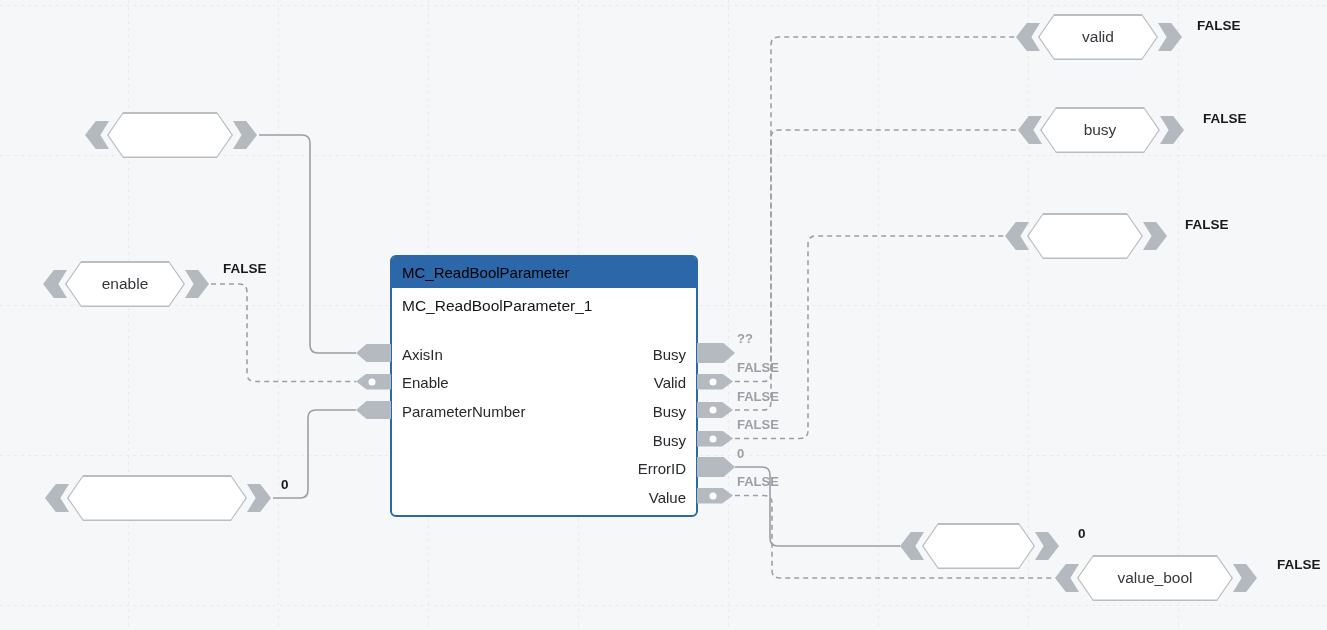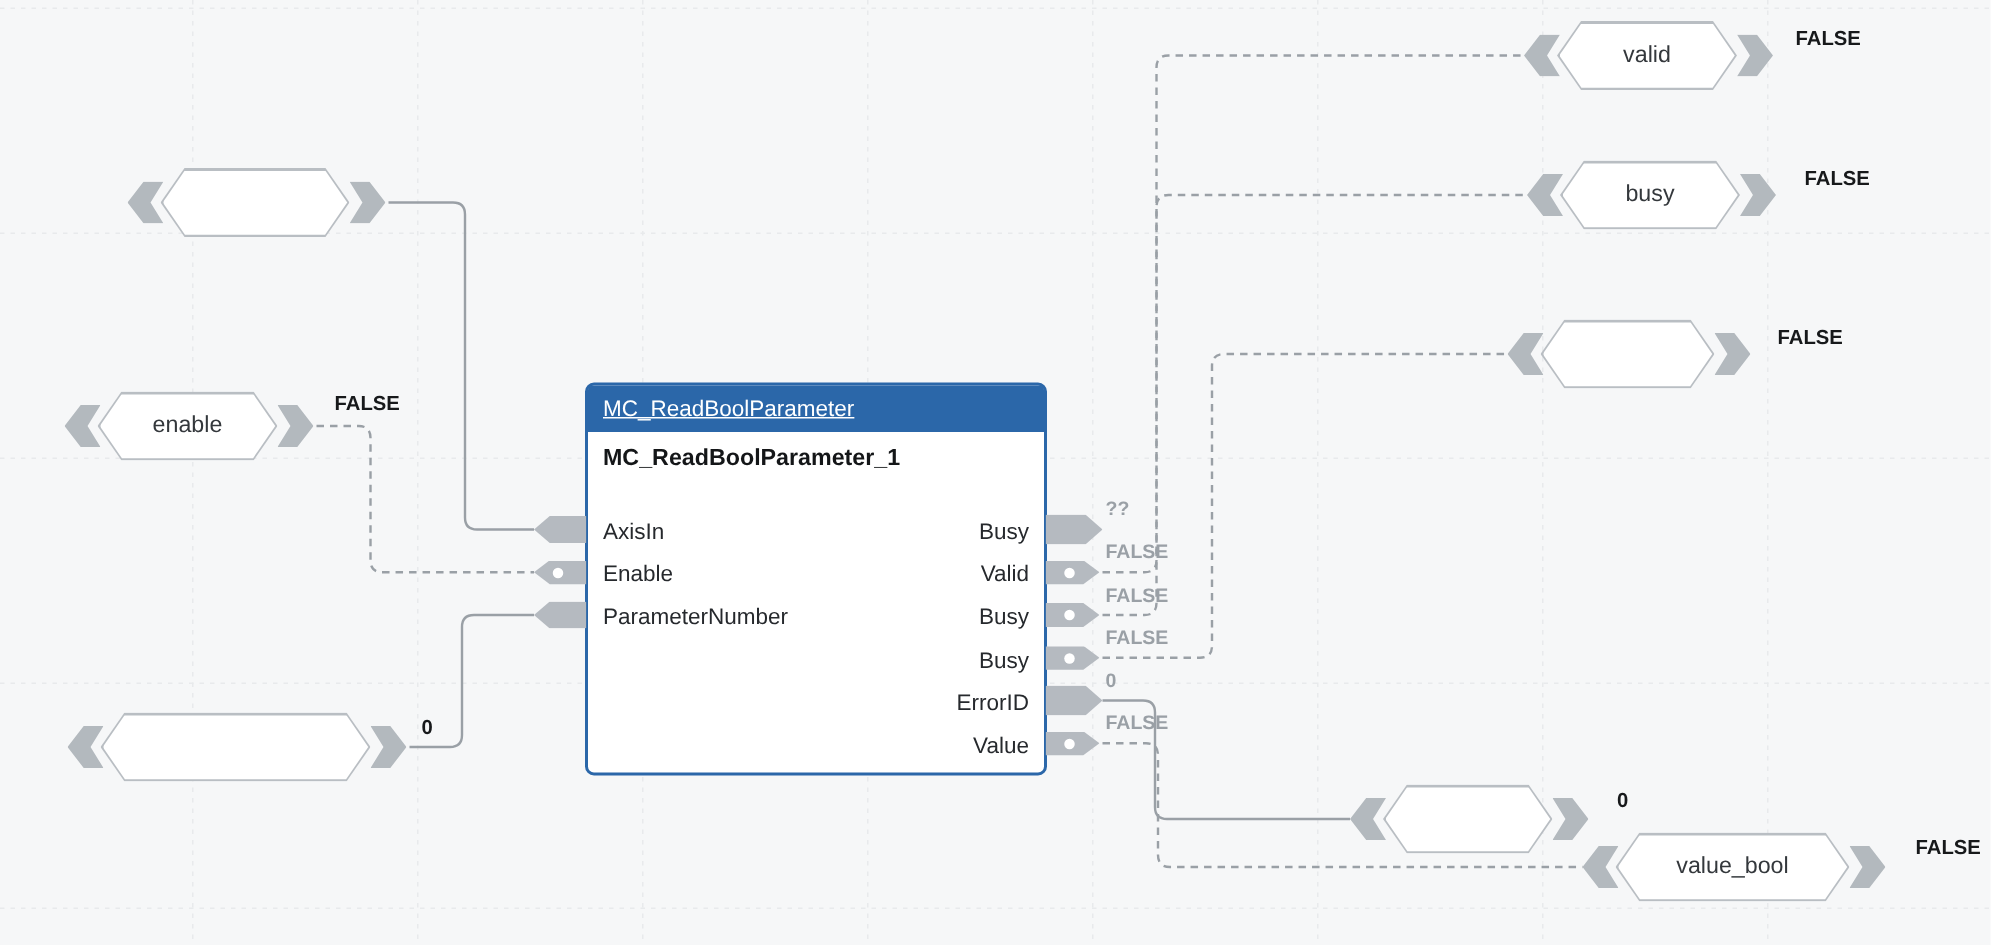--- a/index.html
+++ b/index.html
@@ -9,27 +9,26 @@
   }
   svg.layer{position:absolute;left:0;top:0;z-index:0;}
 
   
   .fb-block{
     position:absolute;left:390px;top:255px;width:308px;height:262px;
     background:#ffffff;border:2px solid #2b67a9;border-radius:6px;
     box-sizing:border-box;z-index:2;
   }
   .fb-header{
-    height:31px;background:#2b67a9;color:#ffffff;font-size:15px;
+    height:31px;background:#2b67a9;color:#000000;font-size:15px;
     line-height:31px;padding-left:10px;border-radius:3px 3px 0 0;
     white-space:nowrap;
-    text-decoration:underline;
   }
   .fb-instance{
-    font-size:15.5px;font-weight:bold;color:#141618;padding:9px 10px 0 10px;
+    font-size:15.5px;font-weight:normal;color:#141618;padding:9px 10px 0 10px;
     white-space:nowrap;
   }
   .fb-label{position:absolute;height:20px;line-height:20px;font-size:15px;color:#26292d;white-space:nowrap;}
   .fb-label.l{left:10px;text-align:right;}
   .fb-label.r{right:10px;text-align:right;}
 
   
   .pin{position:absolute;background:#b5bac0;z-index:3;}
   .pin.out{clip-path:polygon(0 0,70% 0,100% 50%,70% 100%,0 100%);}
   .pin.in{clip-path:polygon(100% 0,30% 0,0 50%,30% 100%,100% 100%);}

